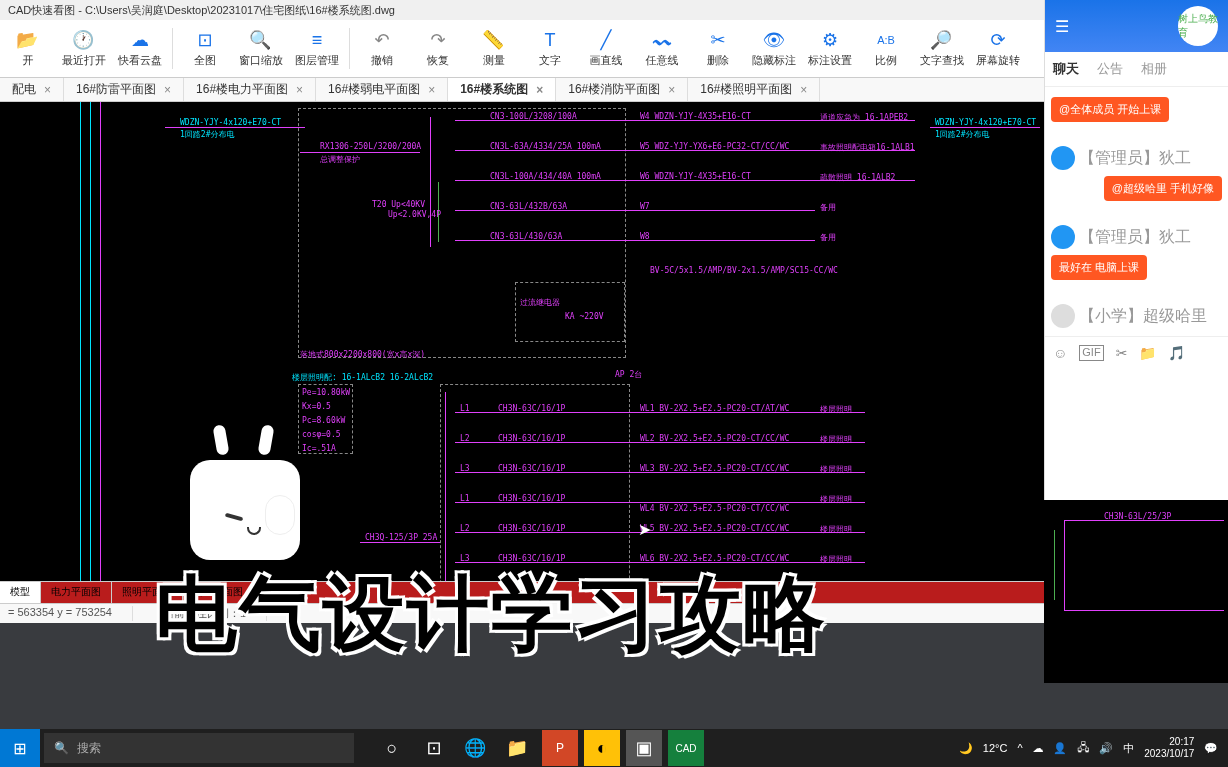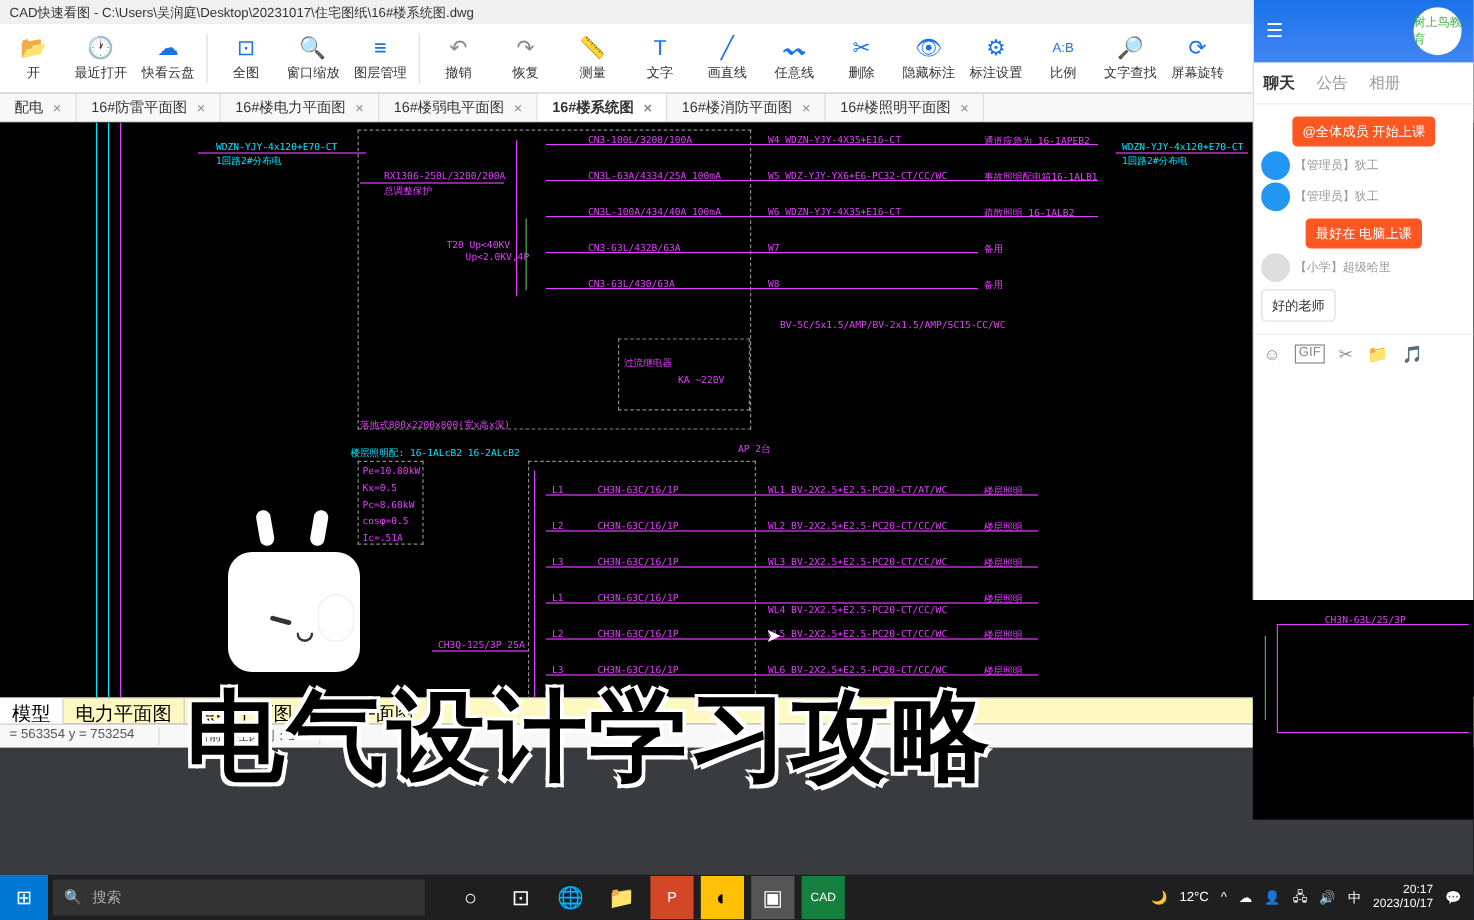--- a/index.html
+++ b/index.html
@@ -21,37 +21,37 @@
     .canvas-area { position: relative; height: 479px; background: #000; overflow: hidden; }
     .drawing-line { position: absolute; background: #e040fb; }
     .drawing-line.h { height: 1px; }
     .drawing-line.v { width: 1px; }
     .drawing-line.cyan { background: #00e5ff; }
     .drawing-line.green { background: #4caf50; }
     .drawing-text { position: absolute; color: #e040fb; font-size: 8px; white-space: nowrap; font-family: monospace; }
     .drawing-text.cyan { color: #00e5ff; }
     .dashed-box { position: absolute; border: 1px dashed #888; }
     
-    .bottom-tabs { height: 22px; background: #fef9c3; display: flex; border-top: 1px solid #ccc; font-size: 16px; text-align: center; }
+    .bottom-tabs { height: 22px; background: #b91c1c; display: flex; border-top: 1px solid #ccc; font-size: 10px; text-align: center; }
     .bottom-tab { padding: 3px 10px; border-right: 1px solid #ccc; cursor: pointer; }
     .bottom-tab.active { background: #fff; }
     
     .status-bar { height: 20px; background: #f8f8f8; display: flex; padding: 2px 8px; font-size: 11px; color: #555; border-top: 1px solid #ccc; }
     .status-item { margin-right: 30px; border-right: 1px solid #ddd; padding-right: 20px; }
     
     .chat-panel { position: absolute; right: 0; top: 0; width: 184px; height: 500px; background: #fff; border-left: 1px solid #ddd; z-index: 10; }
     .chat-header { height: 52px; background: linear-gradient(#1a73e8, #4285f4); display: flex; align-items: center; justify-content: space-between; padding: 0 10px; }
     .chat-logo { width: 40px; height: 40px; border-radius: 50%; background: #fff; display: flex; align-items: center; justify-content: center; font-size: 10px; color: #4caf50; }
     .chat-tabs { display: flex; font-size: 13px; padding: 8px; gap: 18px; border-bottom: 1px solid #eee; }
     .chat-tab { color: #999; cursor: pointer; }
     .chat-tab.active { color: #333; font-weight: bold; }
     .chat-messages { padding: 6px; overflow: hidden; }
     .msg-bubble { background: #ff5722; color: #fff; padding: 5px 8px; border-radius: 4px; font-size: 11px; margin: 4px 0; display: inline-block; }
     .msg-bubble.white { background: #fff; color: #333; border: 1px solid #ddd; }
-    .msg-meta { font-size: 10px; color: #999; margin: 0 0 2px; display: flex; align-items: center; gap: 4px; }
+    .msg-meta { font-size: 16px; color: #999; margin: 20px 0 2px; display: flex; align-items: center; gap: 4px; }
     .msg-avatar { width: 24px; height: 24px; border-radius: 50%; background: #ddd; display: inline-block; vertical-align: middle; }
     .msg-avatar.blue { background: #2196f3; }
     .chat-icons { display: flex; gap: 12px; padding: 8px; border-top: 1px solid #eee; color: #888; font-size: 14px; }
     
     .mascot { position: absolute; left: 180px; top: 420px; width: 130px; height: 140px; z-index: 5; }
     .mascot-body { width: 110px; height: 100px; background: #fff; border-radius: 20px; position: absolute; bottom: 0; left: 10px; }
     .mascot-ear { width: 12px; height: 30px; background: #fff; border-radius: 6px; position: absolute; top: 5px; }
     .mascot-ear.l { left: 35px; transform: rotate(-10deg); }
     .mascot-ear.r { left: 80px; transform: rotate(10deg); }
     .mascot-face { position: absolute; top: 55px; left: 35px; }
@@ -328,35 +328,35 @@
   <div class="chat-header">
     <span style="color:#fff">☰</span>
     <div class="chat-logo">树上鸟教育</div>
   </div>
   <div class="chat-tabs">
     <div class="chat-tab active">聊天</div>
     <div class="chat-tab">公告</div>
     <div class="chat-tab">相册</div>
   </div>
   <div class="chat-messages">
-    <div style="text-align:center"><div class="msg-bubble">@全体成员 开始上课</div></div>
+    <div style="text-align:left"><div class="msg-bubble">@全体成员 开始上课</div></div>
     <div class="msg-meta">
         <span class="msg-avatar blue"></span>
         <span>【管理员】狄工</span>
       </div>
+    <div style="text-align:right"><div class="msg-bubble">@超级哈里 手机好像</div></div>
     <div class="msg-meta">
         <span class="msg-avatar blue"></span>
         <span>【管理员】狄工</span>
       </div>
-    <div style="text-align:center"><div class="msg-bubble">最好在 电脑上课</div></div>
+    <div style="text-align:left"><div class="msg-bubble">最好在 电脑上课</div></div>
     <div class="msg-meta">
         <span class="msg-avatar"></span>
         <span>【小学】超级哈里</span>
       </div>
-    <div><div class="msg-bubble white">好的老师</div></div>
   </div>
   <div class="chat-icons">
     <span>☺</span>
     <span style="font-size:11px;border:1px solid #888;padding:0 2px">GIF</span>
     <span>✂</span>
     <span>📁</span>
     <span>🎵</span>
   </div>
 </div>
 

